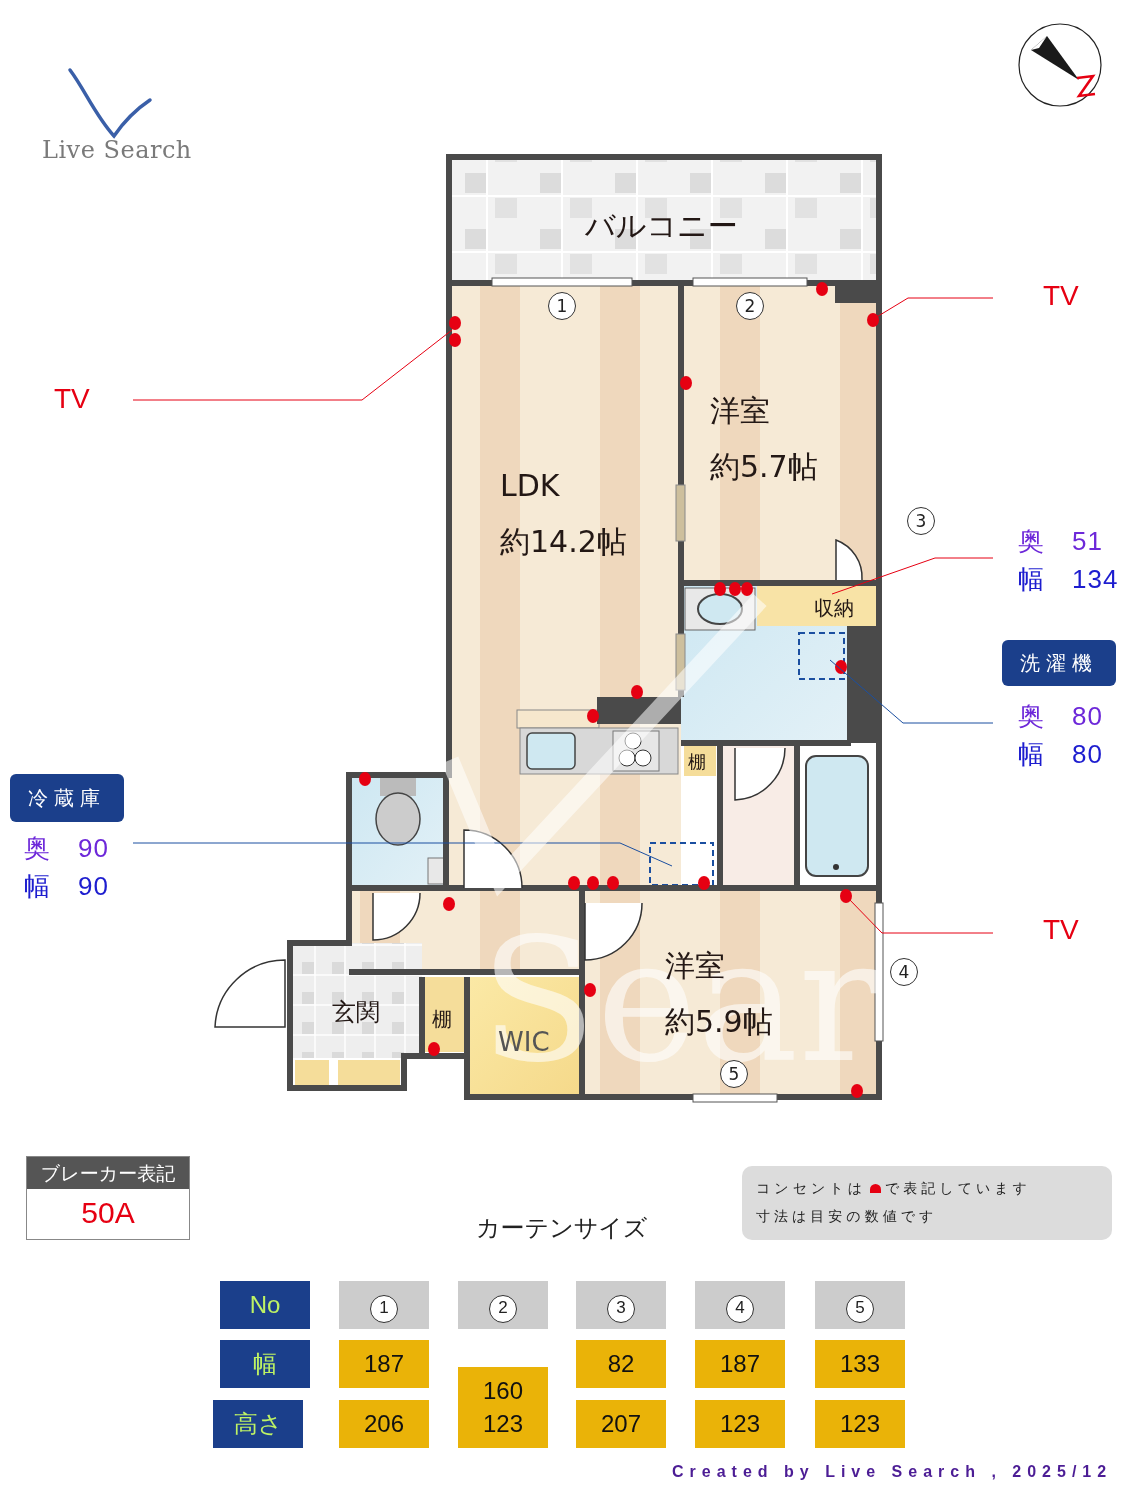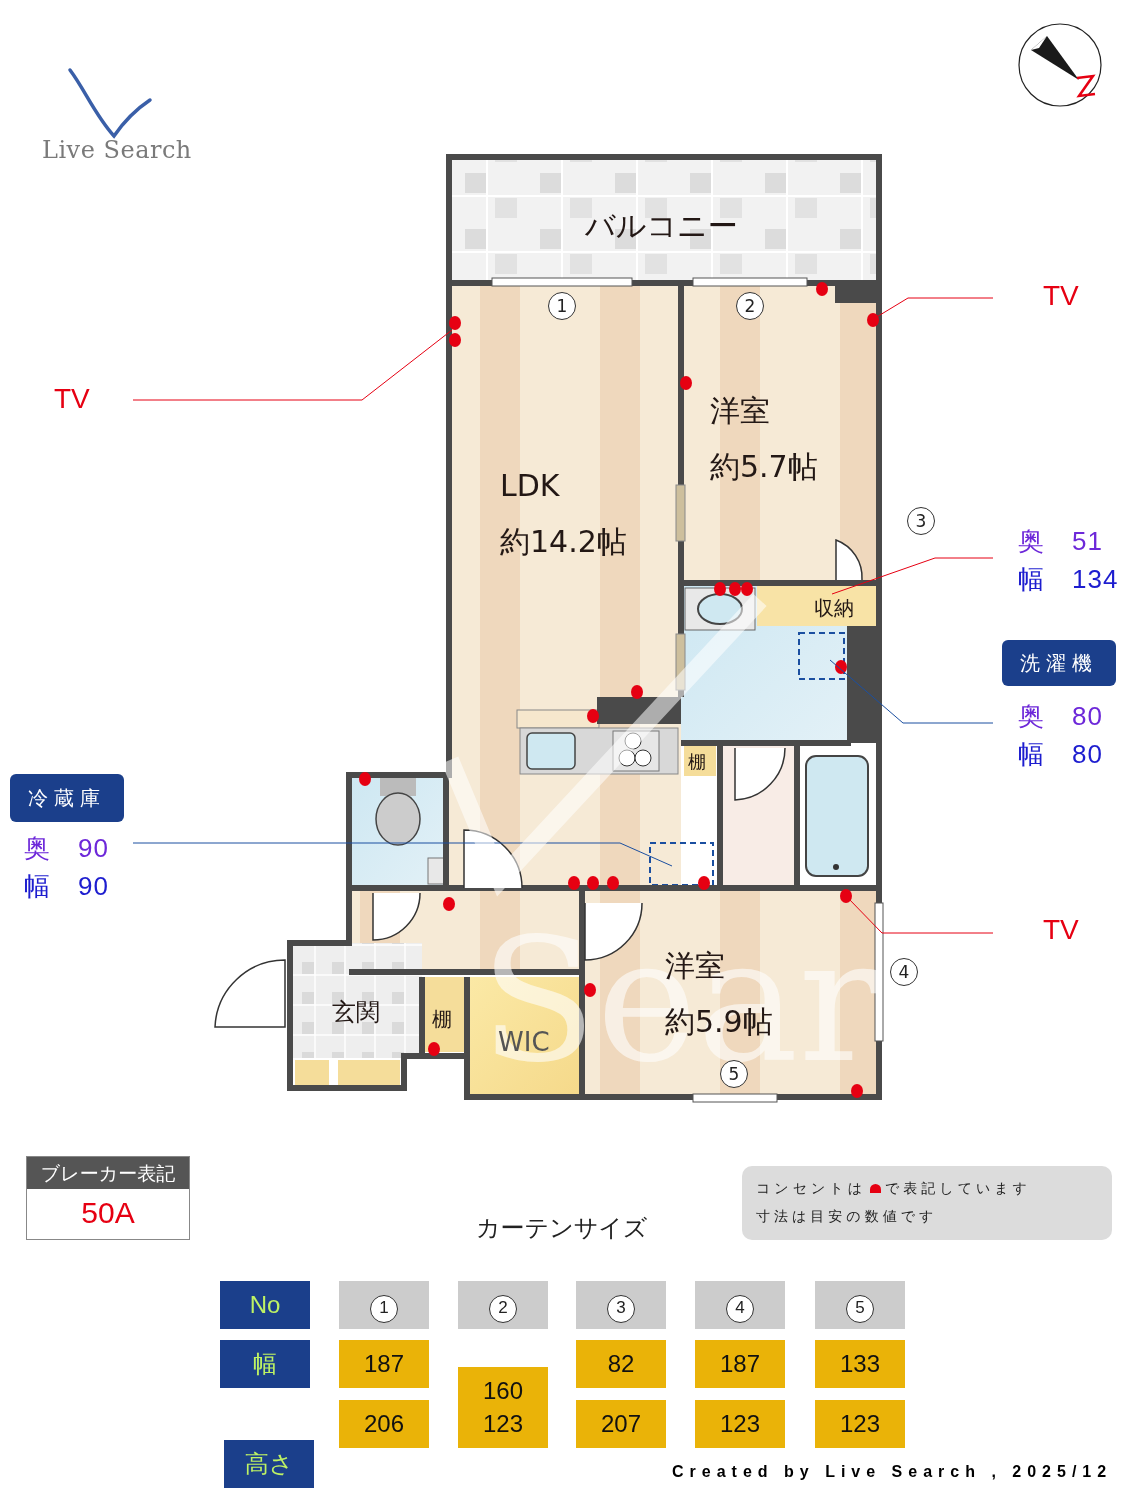--- a/index.html
+++ b/index.html
@@ -27,21 +27,21 @@
   .breaker-val { color:#e60012; font-size:30px; text-align:center; line-height:48px; font-family:"Liberation Sans",sans-serif; }
   
   .note { left:742px; top:1166px; width:370px; height:74px; background:#dcdcdc; border-radius:10px; font-size:14px; letter-spacing:4px; color:#222; }
   .note div { padding-left:14px;font-family:Liberation Mono, monospace; }
   
   .curtain-title { left:476px; top:1212px; font-size:24px; color:#222; }
   .ct-cell { position:absolute; width:90px; height:48px; line-height:48px; text-align:center; font-size:24px; font-family:"Liberation Sans",sans-serif; }
   .ct-head { background:#1b3f8b; color:#bef264; }
   .ct-no { background:#cccccc; }
   .ct-val { background:#eab308; color:#111; }
-  .footer { left:672px; top:1463px; font-size:16px; letter-spacing:6px; font-weight:bold; color:#000000; font-family:"Liberation Sans",sans-serif; }
+  .footer { left:672px; top:1463px; font-size:16px; letter-spacing:6px; font-weight:bold; color:#4c1d95; font-family:"Liberation Sans",sans-serif; }
 </style>
 </head>
 <body>
 
 <div class="abs" style="left:40px;top:60px;width:160px;height:110px;">
   <svg width="160" height="80" viewBox="0 0 160 80" style="position:absolute;left:0;top:0;">
     <path d="M30 10 C45 30, 55 55, 74 76 C85 60, 98 48, 110 40" fill="none" stroke="#3a5fa8" stroke-width="3.5" stroke-linecap="round"></path>
   </svg>
 </div>
 <div class="abs logo-text">Live Search</div>
@@ -261,21 +261,21 @@
   <div style="margin-top:14px;">
     <span>コンセントは</span><span style="display:inline-block;width:11px;height:9px;background:#e60012;border-radius:6px 6px 0 0;margin:0 4px;"></span><span>で表記しています</span>
   </div>
   <div style="margin-top:10px;">寸法は目安の数値です</div>
 </div>
 
 <div class="abs curtain-title">カーテンサイズ</div>
 <div class="abs" style="left:0;top:0;">
   <div class="ct-cell ct-head" style="left:220px;top:1281px;">No</div>
   <div class="ct-cell ct-head" style="left:220px;top:1340px;">幅</div>
-  <div class="ct-cell ct-head" style="left:224px;top:1400px;margin-top:40px;">高さ</div>
+  <div class="ct-cell ct-head" style="left:213px;top:1400px;">高さ</div>
 
   <div class="ct-cell ct-no" style="left:339px;top:1281px;"><span class="num-circle" style="display:inline-block;line-height:24px;">1</span></div>
   <div class="ct-cell ct-no" style="left:458px;top:1281px;"><span class="num-circle" style="display:inline-block;line-height:24px;">2</span></div>
   <div class="ct-cell ct-no" style="left:576px;top:1281px;"><span class="num-circle" style="display:inline-block;line-height:24px;">3</span></div>
   <div class="ct-cell ct-no" style="left:695px;top:1281px;"><span class="num-circle" style="display:inline-block;line-height:24px;">4</span></div>
   <div class="ct-cell ct-no" style="left:815px;top:1281px;"><span class="num-circle" style="display:inline-block;line-height:24px;">5</span></div>
 
   <div class="ct-cell ct-val" style="left:339px;top:1340px;">187</div>
   <div class="ct-cell ct-val" style="left:458px;top:1340px;margin-top:27px;">160</div>
   <div class="ct-cell ct-val" style="left:576px;top:1340px;">82</div>

